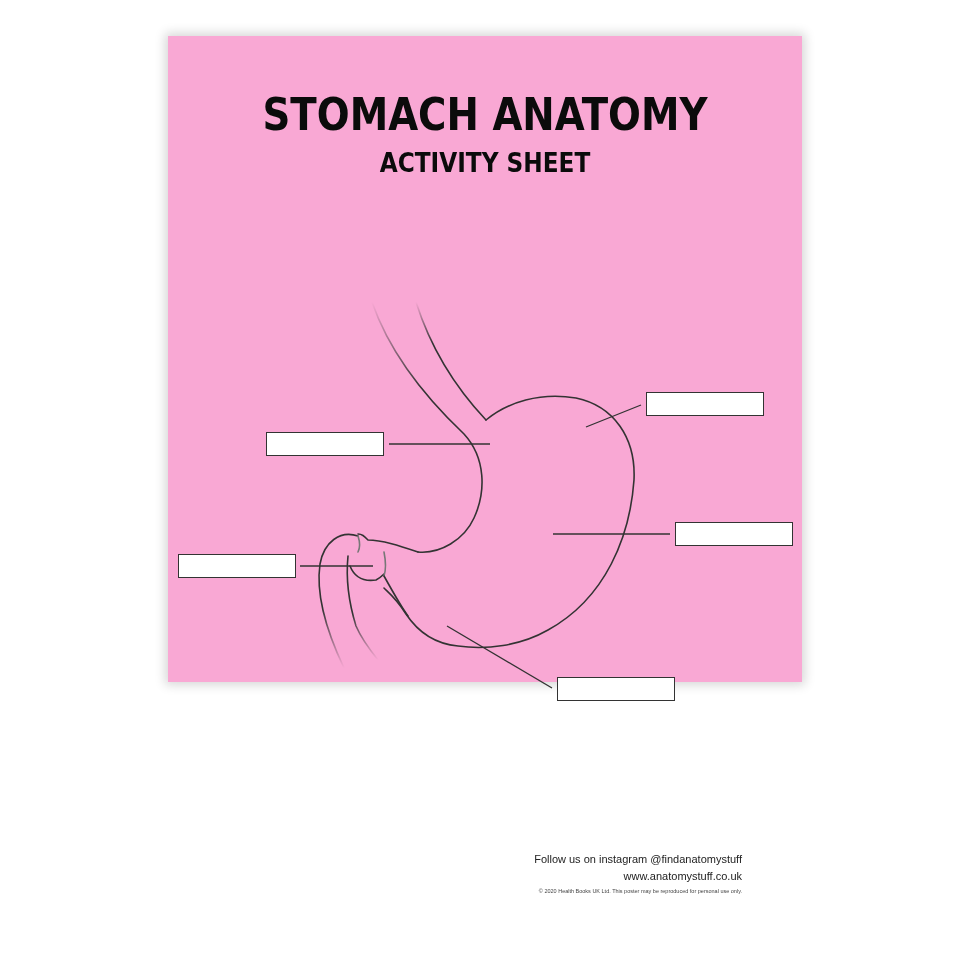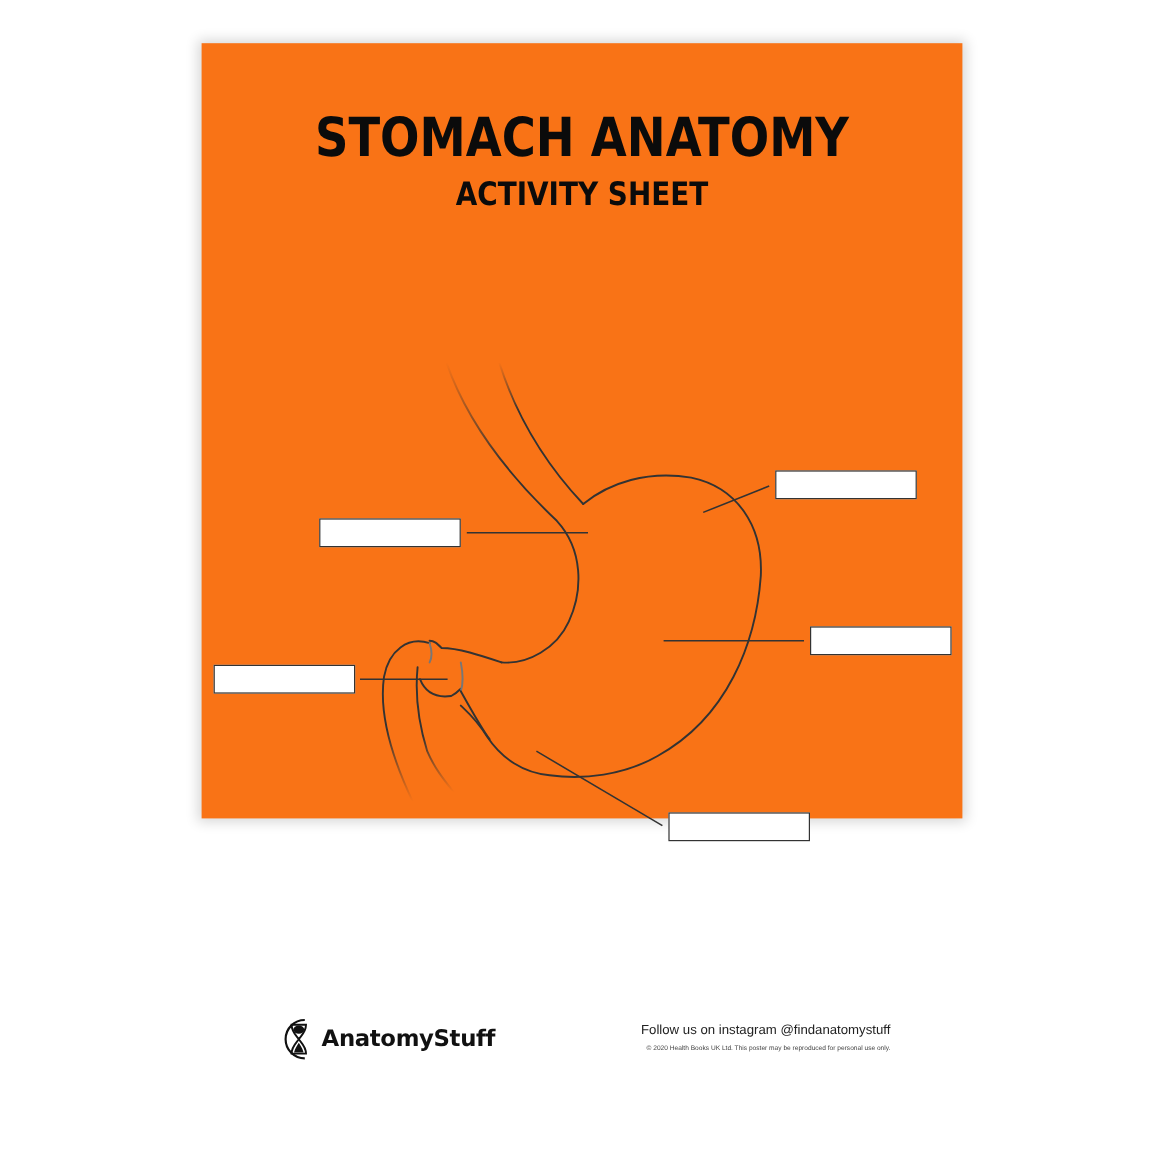--- a/index.html
+++ b/index.html
@@ -2,21 +2,21 @@
 <html><head>
 <meta charset="utf-8">
 <style>
   html, body { margin: 0; padding: 0; }
   body {
     width: 969px; height: 969px; background: #ffffff; position: relative; overflow: hidden;
     font-family: "DejaVu Sans", sans-serif;
   }
   .page {
     position: absolute; left: 168px; top: 36px; width: 634px; height: 646px;
-    background: #f97316;
+    background: #f9a8d4;
     box-shadow: 0 0 10px 3px rgba(0,0,0,0.16);
   }
   .title {
     position: absolute; left: 0; width: 634px; top: 56px; text-align: center;
     font-family: "DejaVu Sans", sans-serif; font-weight: bold; font-size: 45px;
     letter-spacing: 0px; color: #0b0b0b; line-height: 1; transform: scaleX(0.86);
   }
   .subtitle {
     position: absolute; left: 0; width: 634px; top: 113px; text-align: center;
     font-family: "DejaVu Sans", sans-serif; font-weight: bold; font-size: 27px;
@@ -86,27 +86,19 @@
       <line x1="279" y1="590" x2="384" y2="652"></line>
     </g>
   </svg>
 
   <div class="label-box" style="left:98px; top:396px;"></div>
   <div class="label-box" style="left:478px; top:356px;"></div>
   <div class="label-box" style="left:507px; top:486px;"></div>
   <div class="label-box" style="left:10px; top:518px;"></div>
   <div class="label-box" style="left:389px; top:641px;"></div>
 
-  <div class="logo">
-    <svg width="34" height="38" viewBox="0 0 34 38">
-      <path d="M22,3 A16,16 0 1 0 22,35" fill="none" stroke="#111" stroke-width="1.8"></path>
-      <path d="M11,7 L23,7 C23,13 19,16 17,19 C19,22 23,25 23,31 L11,31 C11,25 15,22 17,19 C15,16 11,13 11,7 Z" fill="none" stroke="#111" stroke-width="1.6"></path>
-      <ellipse cx="17" cy="11" rx="4.5" ry="3.5" fill="#111"></ellipse>
-      <path d="M13,30 C14,26 16,24 17,22 C18,24 20,26 21,30 Z" fill="#111"></path>
-    </svg>
-    <span class="logo-text">AnatomyStuff</span>
-  </div>
 
   <div class="footer">
     <div class="line1">Follow us on instagram @findanatomystuff</div>
+    <div class="line2">www.anatomystuff.co.uk</div>
     <div class="copy">© 2020 Health Books UK Ltd. This poster may be reproduced for personal use only.</div>
   </div>
 </div>
 
 </body></html>

